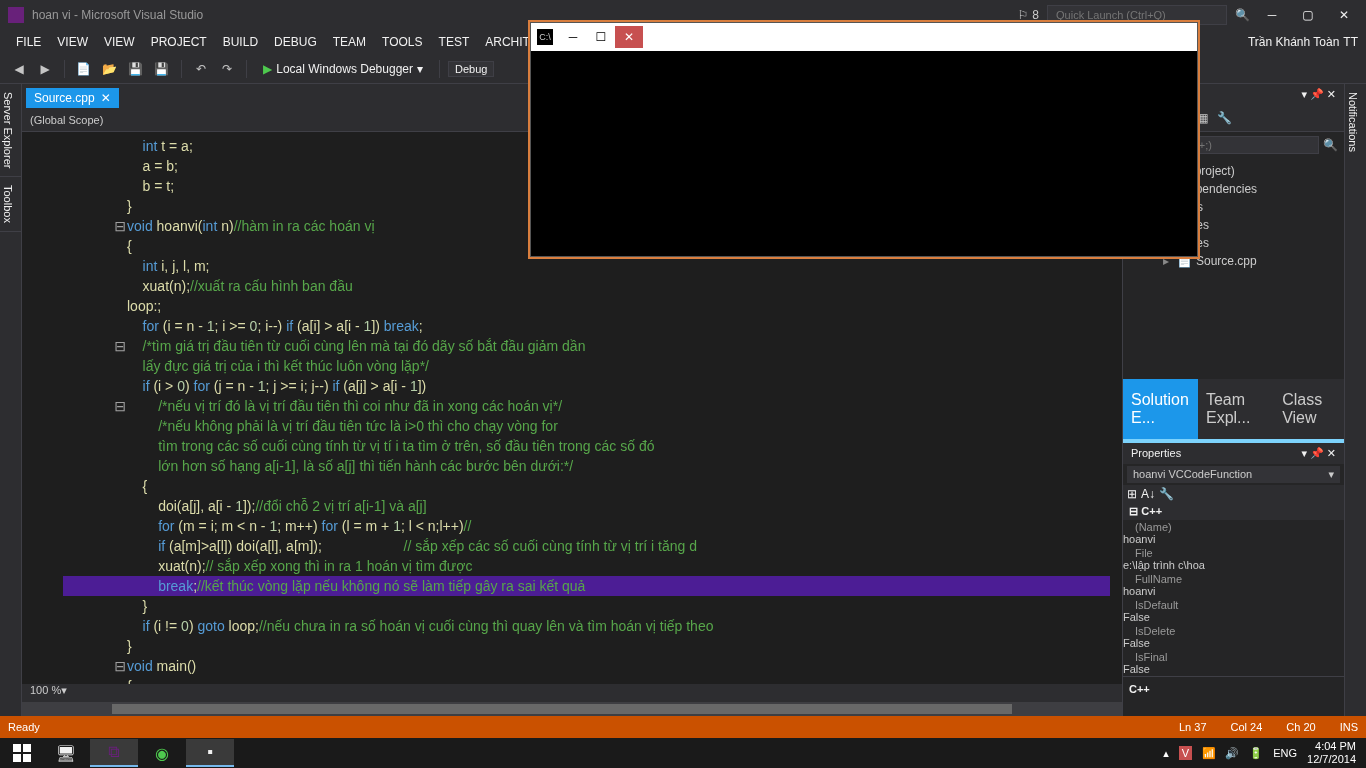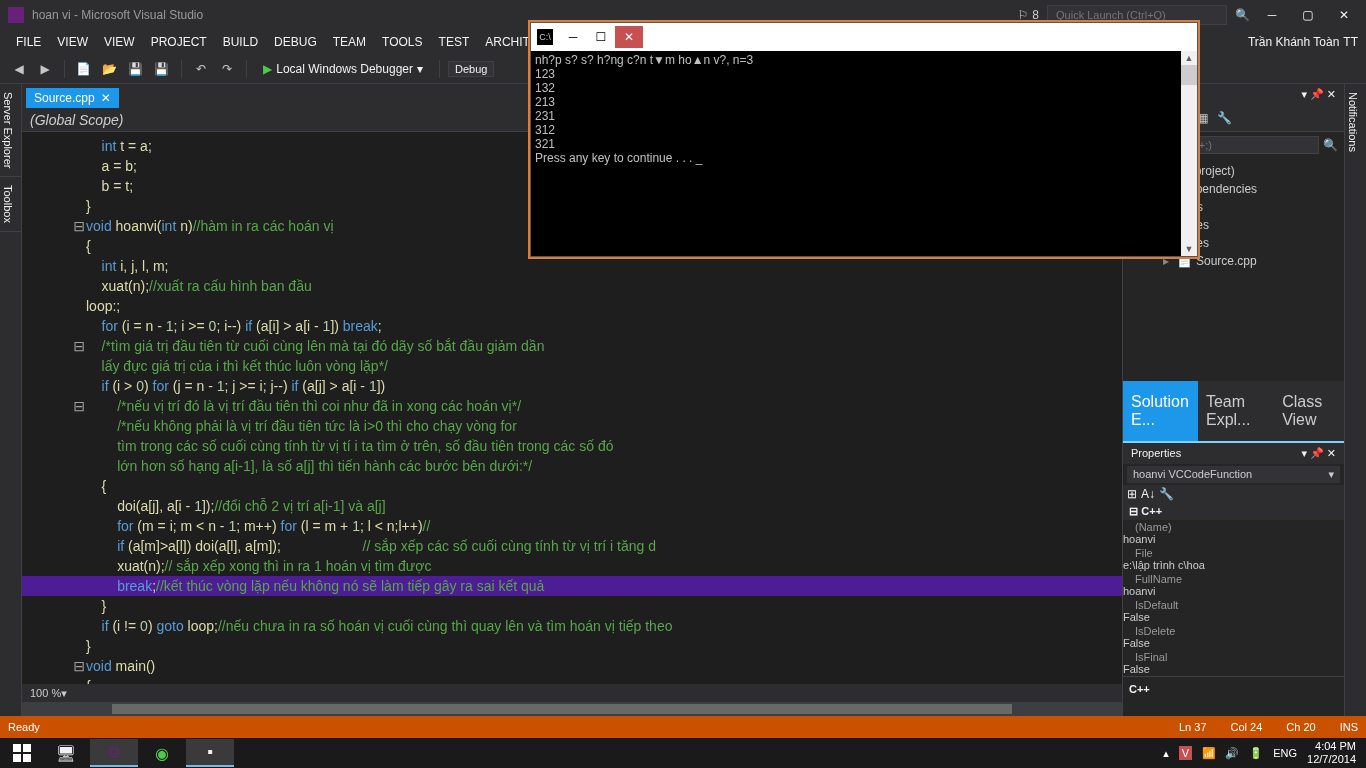--- a/index.html
+++ b/index.html
@@ -24,54 +24,54 @@
 
 .main-area { display: flex; height: calc(100% - 30px - 24px - 30px - 22px - 30px); }
 .left-rail { width: 22px; background: #2d2d30; border-right: 1px solid #3f3f46; display: flex; flex-direction: column; }
 .left-rail .tab { writing-mode: vertical-lr; text-orientation: mixed; padding: 8px 2px; color: #f1f1f1; font-size: 11px; background: #2d2d30; border-bottom: 1px solid #3f3f46; cursor: pointer; }
 
 .editor-pane { flex: 1; display: flex; flex-direction: column; background: #1e1e1e; min-width: 0; }
 .tab-strip { height: 24px; background: #2d2d30; display: flex; align-items: flex-end; padding-left: 4px; }
 .file-tab { background: #1c97ea; color: #fff; padding: 3px 8px; font-size: 12px; display: flex; align-items: center; gap: 6px; }
 .file-tab .close { color: #fff; }
 .nav-bar { height: 24px; background: #2d2d30; display: flex; align-items: center; padding: 0 8px; border-bottom: 1px solid #3f3f46; }
-.nav-bar .scope { color: #ccc; font-size: 14px; font-style: italic; }
+.nav-bar .scope { color: #ccc; font-size: 11px; }
 .code-area { flex: 1; overflow: hidden; position: relative; }
-.code-content { font-family: Consolas, monospace; font-size: 14px; line-height: 20px; padding: 4px 0; white-space: pre; }
+.code-content { font-family: Consolas, monospace; font-size: 14px; line-height: 20px; padding: 4px 12px; white-space: pre; margin-left: 29px; }
 .code-line { display: flex; }
 .gutter { width: 50px; text-align: right; padding-right: 8px; color: #2b91af; user-select: none; }
 .fold { width: 14px; color: #a0a0a0; text-align: center; }
 .code-text { flex: 1; }
 .kw { color: #569cd6; }
 .type { color: #569cd6; }
 .cmt { color: #57a64a; }
 .num { color: #b5cea8; }
 .plain { color: #dcdcaa; }
 .current-line { background: #4c1d95; }
 
-.zoom-bar { height: 18px; background: #2d2d30; display: flex; align-items: center; padding: 8px 8px; font-size: 11px; color: #ccc; }
+.zoom-bar { height: 18px; background: #2d2d30; display: flex; align-items: flex-start; padding: 0 8px; font-size: 11px; color: #ccc; }
 .scrollbar-h { height: 14px; background: #3e3e42; position: relative; }
 .scroll-thumb { position: absolute; left: 90px; width: 900px; height: 10px; top: 2px; background: #686868; }
 
 .right-rail { width: 22px; background: #2d2d30; border-left: 1px solid #3f3f46; }
 .right-rail .tab { writing-mode: vertical-lr; padding: 8px 2px; color: #f1f1f1; font-size: 11px; cursor: pointer; }
 
 .right-panel { width: 222px; background: #252526; display: flex; flex-direction: column; border-left: 1px solid #3f3f46; }
 .panel-header { background: #2d2d30; padding: 4px 8px; display: flex; align-items: center; justify-content: space-between; font-size: 11px; }
 .panel-toolbar { background: #2d2d30; padding: 4px; display: flex; gap: 2px; border-bottom: 1px solid #3f3f46; }
 .panel-toolbar .ptbtn { width: 20px; height: 18px; display: inline-flex; align-items: center; justify-content: center; color: #c5c5c5; }
 .panel-search { background: #333337; border: 1px solid #3f3f46; color: #999; padding: 2px 6px; margin: 4px; font-size: 11px; }
 .tree { padding: 4px 0; font-size: 12px; flex: 1; overflow: hidden; }
 .tree-item { padding: 2px 8px 2px 20px; color: #ccc; display: flex; align-items: center; gap: 4px; }
 .tree-item .exp { width: 10px; color: #888; }
 .solution-tabs { display: flex; background: #2d2d30; }
 .solution-tabs .stab { padding: 12px 8px; font-size: 16px; color: #ccc; }
 .solution-tabs .stab.active { background: #1c97ea; color: #fff; }
 
-.properties { border-top: 2px solid #7dd3fc; }
+.properties { border-top: 4px solid #7dd3fc; }
 .prop-header { background: #2d2d30; padding: 4px 8px; font-size: 11px; display: flex; justify-content: space-between; }
 .prop-combo { background: #333337; padding: 2px 6px; margin: 2px 4px; font-size: 11px; color: #ccc; display: flex; justify-content: space-between; }
 .prop-toolbar { display: flex; gap: 4px; padding: 2px 4px; background: #2d2d30; }
 .prop-grid { font-size: 11px; }
 .prop-cat { background: #2d2d30; padding: 2px 6px; font-weight: bold; }
 .prop-row { display: flex; padding: 1px 0; flex-direction: column; }
 .prop-row .pname { width: 100px; padding-left: 12px; color: #999; }
 .prop-row .pval { flex: 1; color: #ccc; }
 .prop-desc { border-top: 1px solid #3f3f46; padding: 6px; font-size: 11px; min-height: 40px; }
 
@@ -305,27 +305,13 @@
 
 <div class="cmd-window">
   <div class="cmd-title">
     <span class="cmd-icon">C:\</span>
     <div class="cmd-btns">
       <span class="cbtn min">─</span>
       <span class="cbtn max">☐</span>
       <span class="cbtn close-b">✕</span>
     </div>
   </div>
-  <div class="cmd-body"><span>nh?p s? s? h?ng c?n t▼m ho▲n v?, n=3
-123
-132
-213
-231
-312
-321
-Press any key to continue . . . _</span>
-    <div class="cmd-scroll">
-      <div class="cmd-scroll-arrow" style="top:0">▲</div>
-      <div class="cmd-scroll-thumb"></div>
-      <div class="cmd-scroll-arrow" style="bottom:0">▼</div>
-    </div>
-  </div>
 </div>
 
 </body></html>

